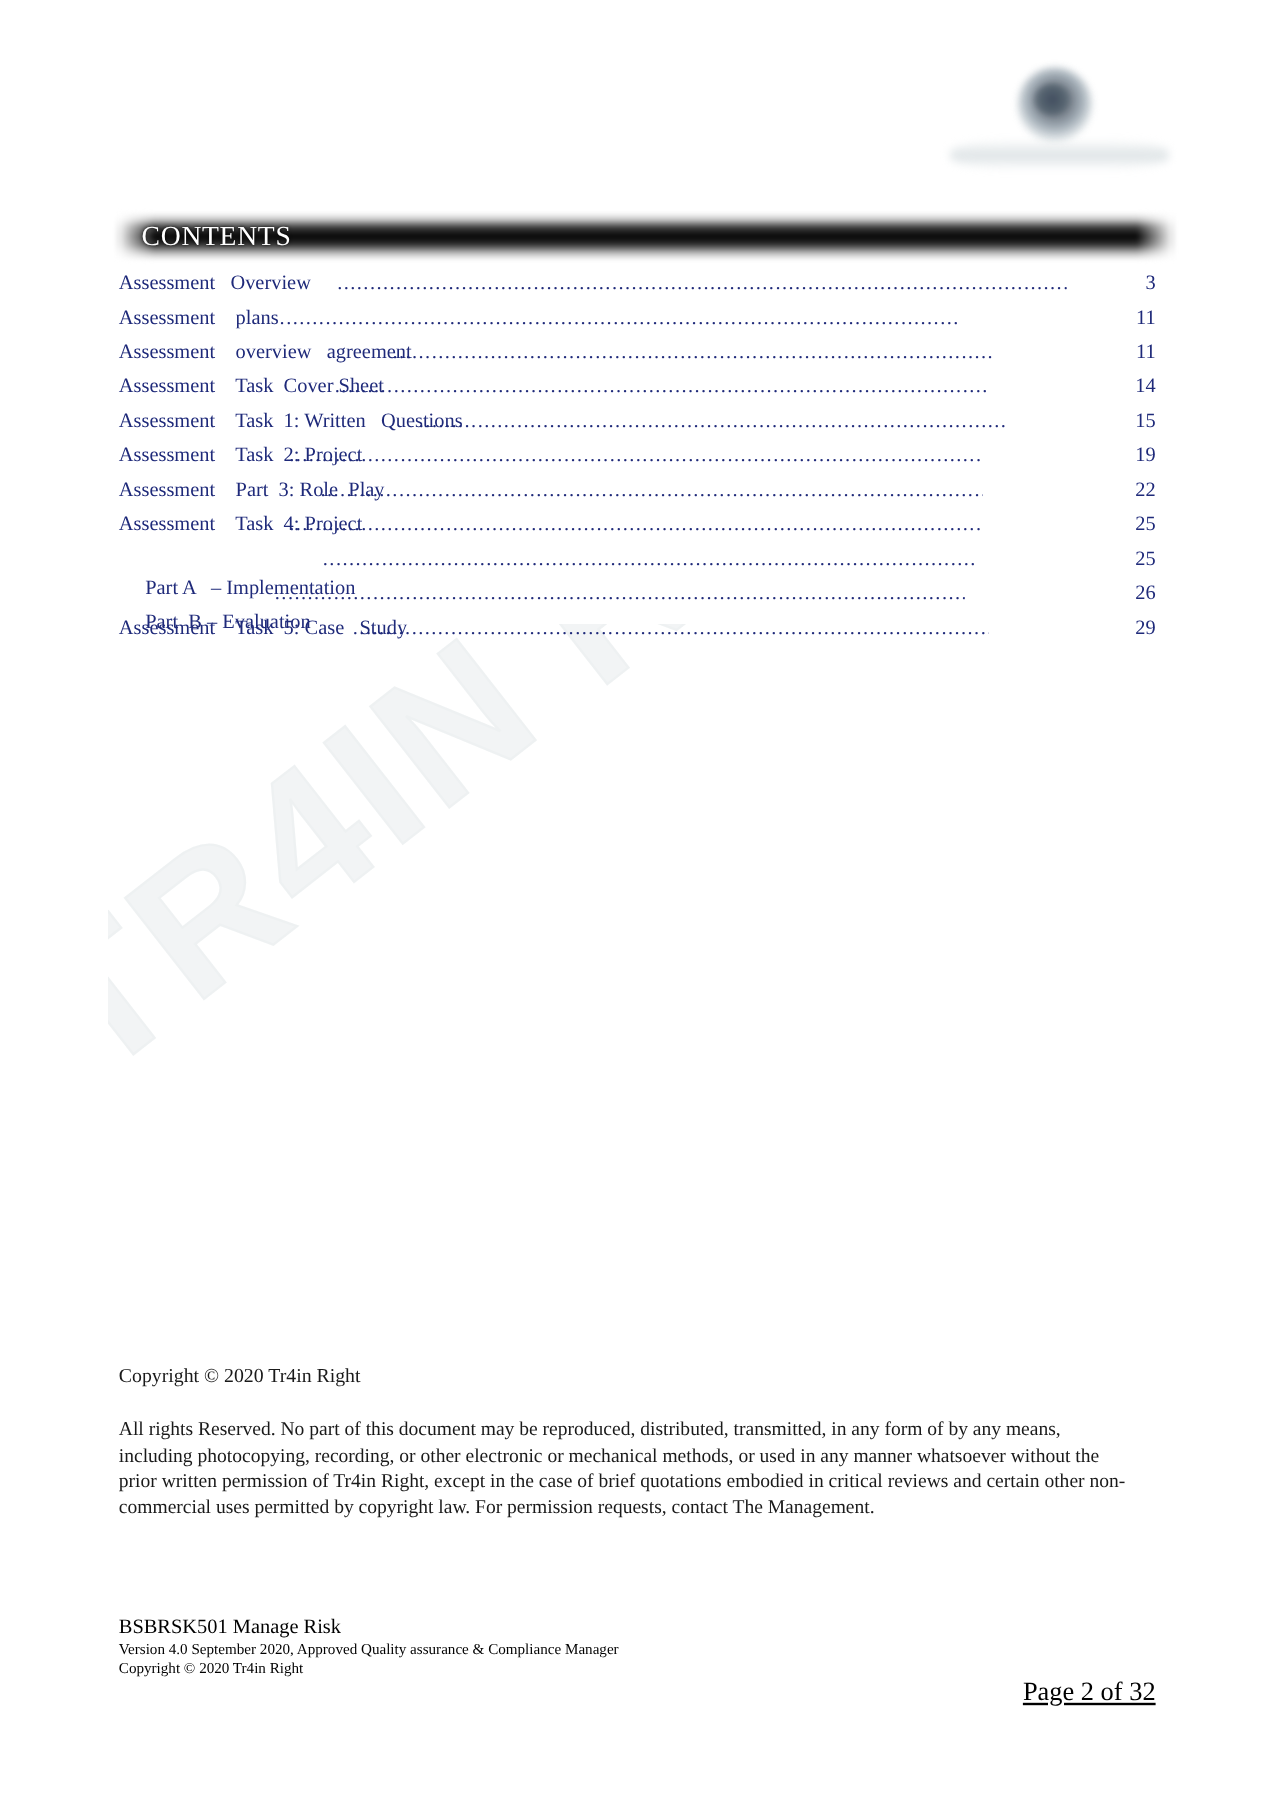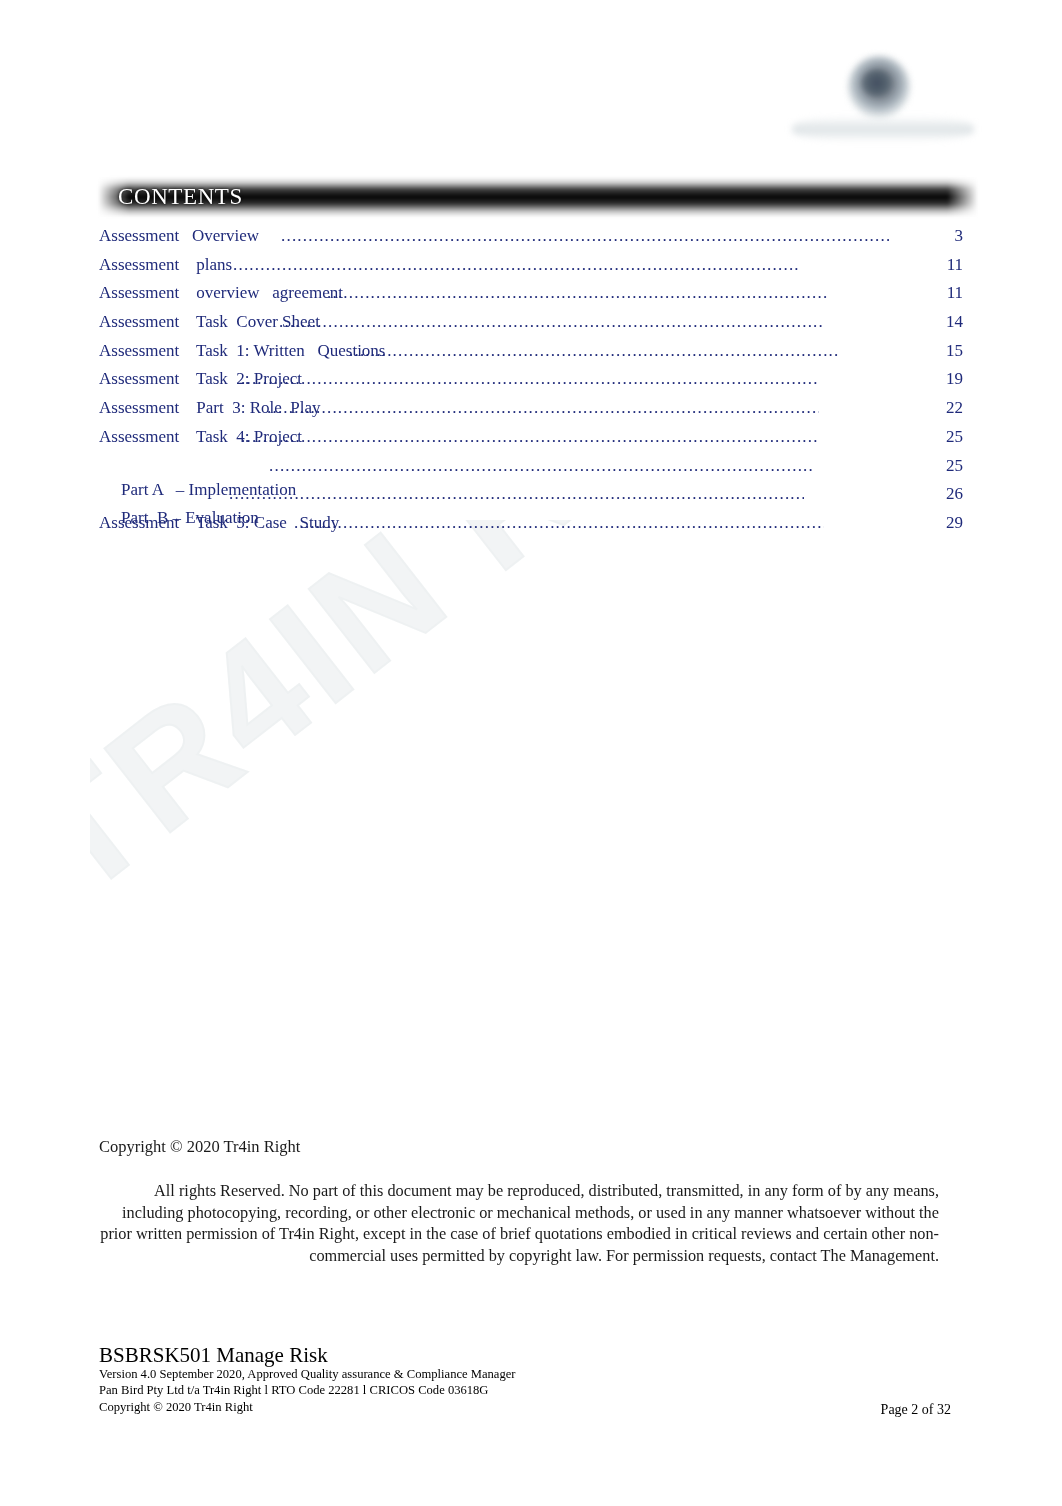--- a/index.html
+++ b/index.html
@@ -191,47 +191,48 @@
     color: #1a1a1a;
   }
   .copyright-line {
     font-size: 16.5px;
     line-height: 23px;
     margin-bottom: 22px;
   }
   .copyright-para {
     font-size: 16.3px;
     line-height: 21.5px;
-    text-align: right;
+    text-align: left;
   }
 
   
   .footer {
     position: absolute;
     left: 99px;
     top: 1345px;
     width: 864px;
     z-index: 2;
     color: #000000;
   }
   .footer-title {
-    font-size: 21px;
+    font-size: 17px;
     line-height: 21px;
   }
   .footer-line {
     font-size: 12.6px;
     line-height: 16.4px;
   }
   .footer-pageno {
     position: absolute;
-    right: 12px;
+    right: 0;
     top: 54px;
-    font-size: 14px;
+    font-size: 22px;
     line-height: 21px;
     white-space: nowrap;
+    text-decoration: underline;
   }
 </style>
 </head>
 <body>
 
 <div class="page">
 
   <div class="watermark">
     <div class="watermark-text">TR4IN RIGHT</div>
   </div>
@@ -306,18 +307,17 @@
     </div>
 
   <div class="copyright-block">
     <div class="copyright-line">Copyright © 2020 Tr4in Right</div>
     <div class="copyright-para">All rights Reserved. No part of this document may be reproduced, distributed, transmitted, in any form of by any means, including photocopying, recording, or other electronic or mechanical methods, or used in any manner whatsoever without the prior written permission of Tr4in Right, except in the case of brief quotations embodied in critical reviews and certain other non-commercial uses permitted by copyright law. For permission requests, contact The Management.</div>
   </div>
 
   <div class="footer">
     <div class="footer-title">BSBRSK501 Manage Risk</div>
     <div class="footer-line">Version 4.0 September 2020, Approved Quality assurance &amp; Compliance Manager</div>
-    <div class="footer-line">Pan Bird Pty Ltd t/a Tr4in Right l RTO Code 22281 l CRICOS Code 03618G</div>
     <div class="footer-line">Copyright © 2020 Tr4in Right</div>
     <div class="footer-pageno">Page 2 of 32</div>
   </div>
 
 </div>
 
 </body></html>

